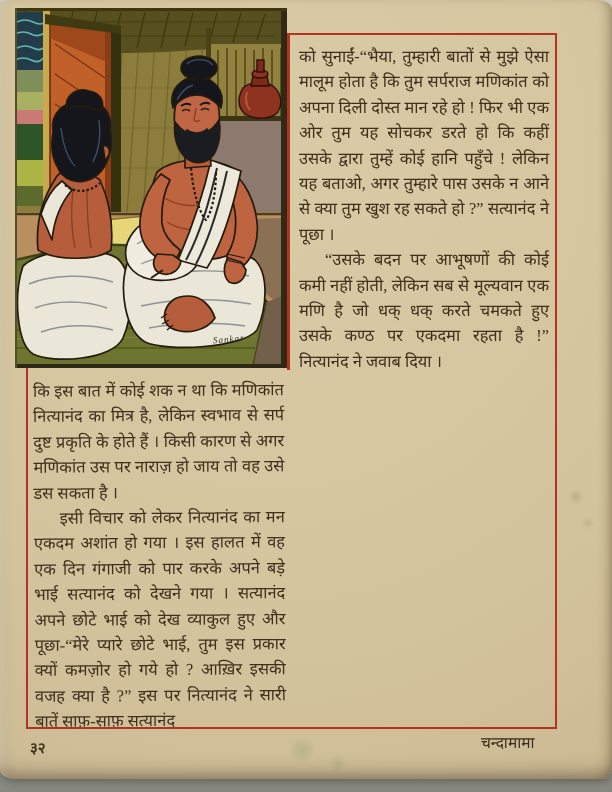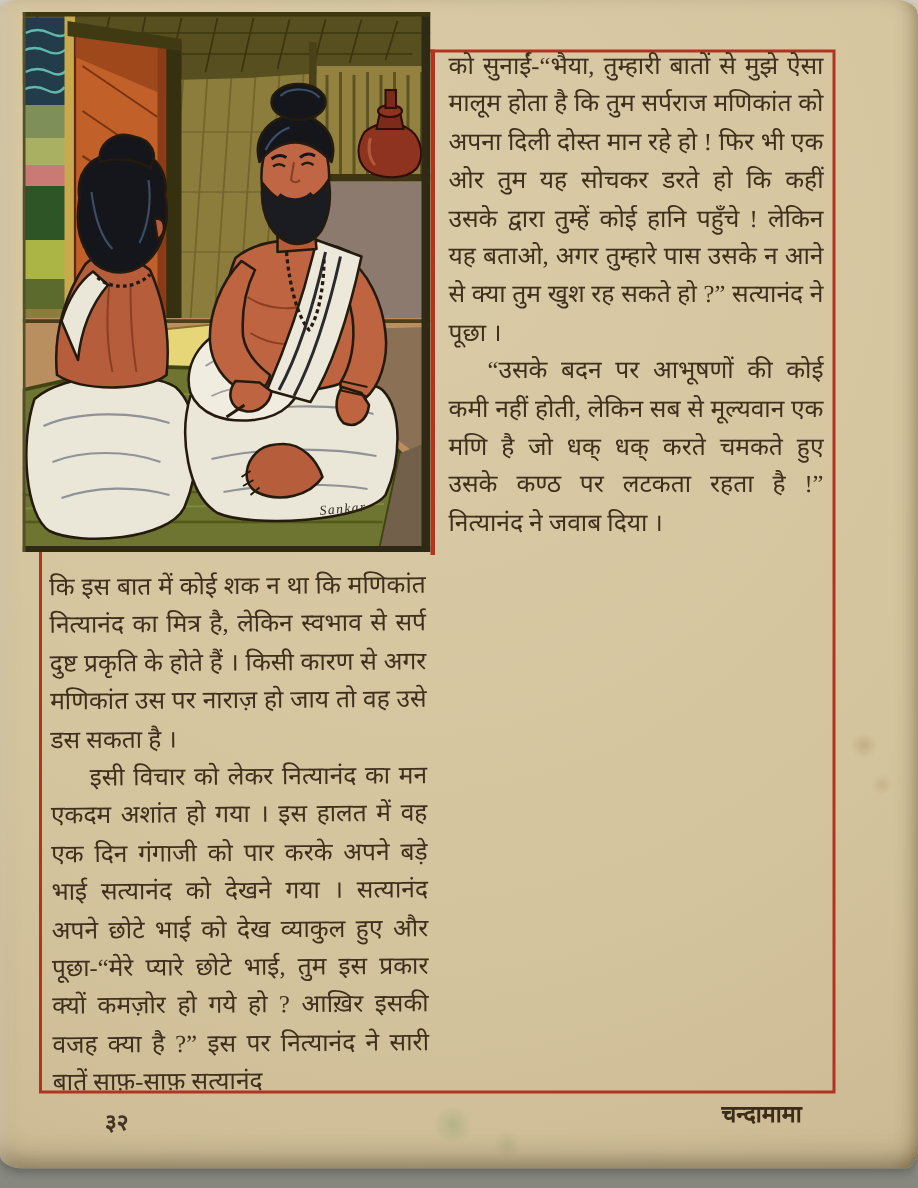--- a/index.html
+++ b/index.html
@@ -39,26 +39,26 @@
     color:#2f2c1c;transform:rotate(-5deg);letter-spacing:1px;
   }
   .col{
     position:absolute;color:#3f2f1d;
     font-size:16.4px;line-height:25.4px;
     text-align:justify;text-align-last:left;font-weight:500;
   }
   .col p{margin:0;}
   .col p.indent{text-indent:26px;}
   .col-left{left:34px;top:378px;width:251px;transform:rotate(-.4deg);}
-  .col-right{left:299px;top:31px;width:250px;}
+  .col-right{left:299px;top:44px;width:250px;}
   .page-num{
-    position:absolute;left:30px;top:737px;font-size:15px;font-weight:bold;color:#453категор320;color:#45341f;margin-left:40px;
+    position:absolute;left:30px;top:737px;font-size:15px;font-weight:bold;color:#453категор320;color:#45341f;
   }
   .mag-name{
-    position:absolute;left:481px;top:731px;font-size:15.5px;font-weight:bold;color:#3c2d1a;
+    position:absolute;left:481px;top:731px;font-size:15.5px;font-weight:normal;color:#3c2d1a;
   }
 </style>
 </head>
 <body>
 
 <div class="paper">
 
   <div class="frame"></div>
   <div class="divider"></div>
 
@@ -186,19 +186,19 @@
     <div class="sig">Sankar</div>
   </div>
 
   <div class="col col-left">
     <p>कि इस बात में कोई शक न था कि मणिकांत नित्यानंद का मित्र है,  लेकिन स्वभाव से सर्प दुष्ट प्रकृति के होते हैं । किसी कारण से अगर मणिकांत उस पर नाराज़ हो जाय तो वह उसे डस सकता है ।</p>
     <p class="indent">इसी विचार को लेकर नित्यानंद का मन एकदम अशांत हो गया ।  इस हालत में वह एक दिन गंगाजी को पार करके अपने बड़े भाई सत्यानंद को देखने गया । सत्यानंद अपने छोटे भाई को देख व्याकुल हुए और पूछा-“मेरे प्यारे छोटे भाई, तुम इस प्रकार क्यों कमज़ोर हो गये हो ? आख़िर इसकी वजह क्या है ?”  इस पर नित्यानंद ने सारी बातें साफ़-साफ़ सत्यानंद</p>
   </div>
 
   <div class="col col-right">
     <p>को सुनाईं-“भैया, तुम्हारी बातों से मुझे ऐसा मालूम होता है कि तुम सर्पराज मणिकांत को अपना दिली दोस्त मान रहे हो ! फिर भी एक ओर तुम यह सोचकर डरते हो कि कहीं उसके द्वारा तुम्हें कोई हानि पहुँचे ! लेकिन यह बताओ, अगर तुम्हारे पास उसके न आने से क्या तुम खुश रह सकते हो ?”   सत्यानंद ने पूछा ।</p>
-    <p class="indent">“उसके बदन पर आभूषणों की कोई कमी नहीं होती, लेकिन सब से मूल्यवान एक मणि है जो धक् धक् करते चमकते हुए उसके कण्ठ पर लटकता रहता है !” नित्यानंद ने जवाब दिया ।</p>
+    <p class="indent">“उसके बदन पर आभूषणों की कोई कमी नहीं होती, लेकिन सब से मूल्यवान एक मणि है जो धक् धक् करते चमकते हुए उसके कण्ठ पर एकदमा रहता है !” नित्यानंद ने जवाब दिया ।</p>
   </div>
 
   <div class="page-num">३२</div>
   <div class="mag-name">चन्दामामा</div>
 
 </div>
 
 </body></html>

